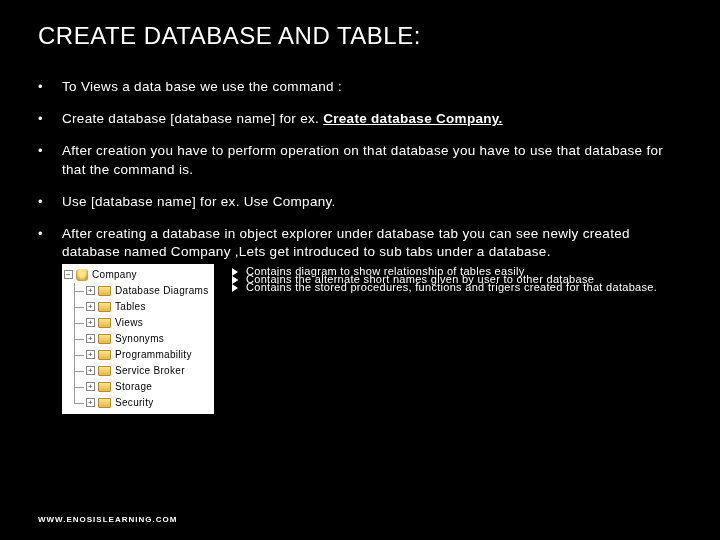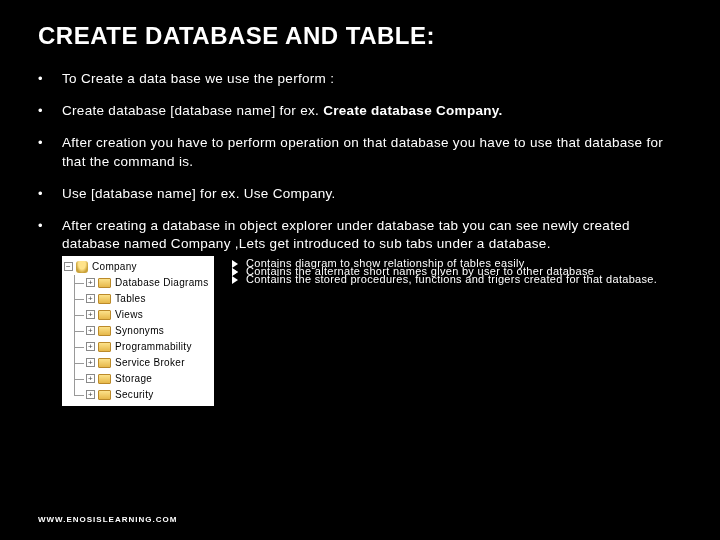--- a/index.html
+++ b/index.html
@@ -8,38 +8,38 @@
     background: #000;
     color: #fff;
     font-family: Arial, Helvetica, sans-serif;
     position: relative;
   }
   .slide {
     padding: 22px 38px 10px 38px;
   }
   .title {
     font-size: 24px;
-    font-weight: 700;
+    font-weight: 400;
     letter-spacing: 0.5px;
-    margin-bottom: 20px;
+    margin-bottom: 28px;
   }
   ul.main { list-style: none; }
   ul.main > li {
     display: flex;
     font-size: 13.5px;
     line-height: 1.35;
     margin-bottom: 14px;
     letter-spacing: 0.3px;
   }
   ul.main > li > .bullet {
     flex: 0 0 24px;
     font-size: 13px;
   }
   ul.main > li > .content { flex: 1; }
-  .bold { font-weight: 700; }
+  .bold { font-weight: 700; text-decoration: underline; }
 
   .explorer-row {
     display: flex;
     margin-top: 2px;
   }
   .tree-panel {
     flex: 0 0 152px;
     background: #fff;
     color: #000;
     font-family: Tahoma, Verdana, sans-serif;
@@ -119,21 +119,21 @@
 </head>
 <body>
 
 <div class="slide">
 
   <h1 class="title">CREATE DATABASE AND TABLE:</h1>
 
   <ul class="main">
     <li>
       <span class="bullet">•</span>
-      <span class="content">To Create a data base we use the perform :</span>
+      <span class="content">To Views a data base we use the command :</span>
     </li>
     <li>
       <span class="bullet">•</span>
       <span class="content">
         <span>Create database [database name]  for ex. </span><span class="bold">Create database Company.</span>
       </span>
     </li>
     <li>
       <span class="bullet">•</span>
       <span class="content">After creation you have to perform operation on that database you have to use that database for that the command is.</span>

